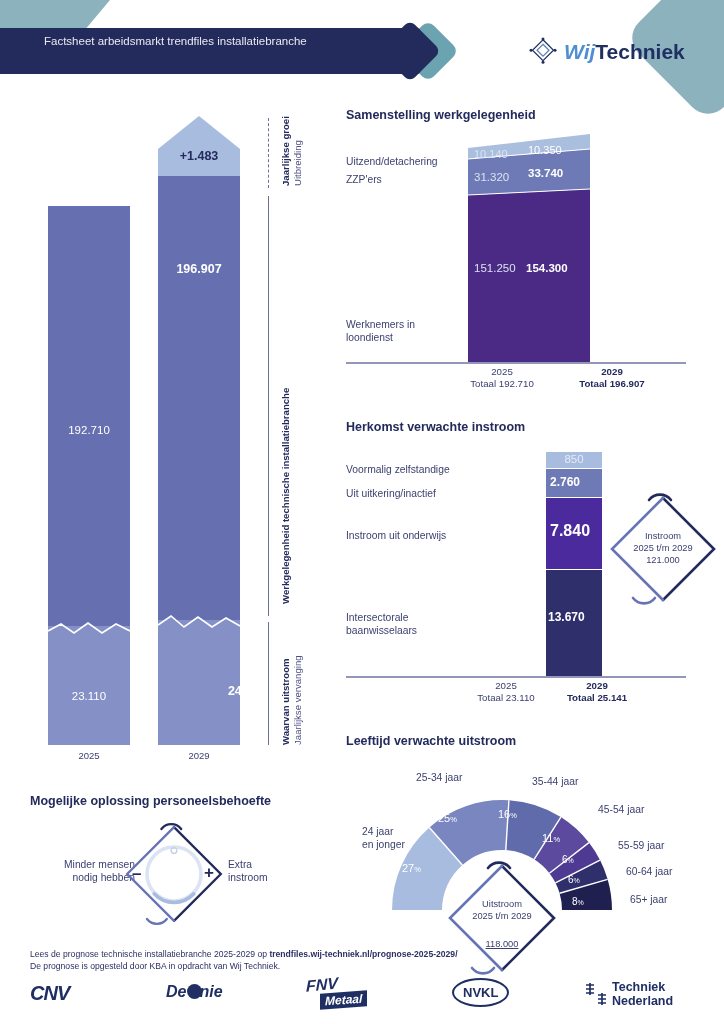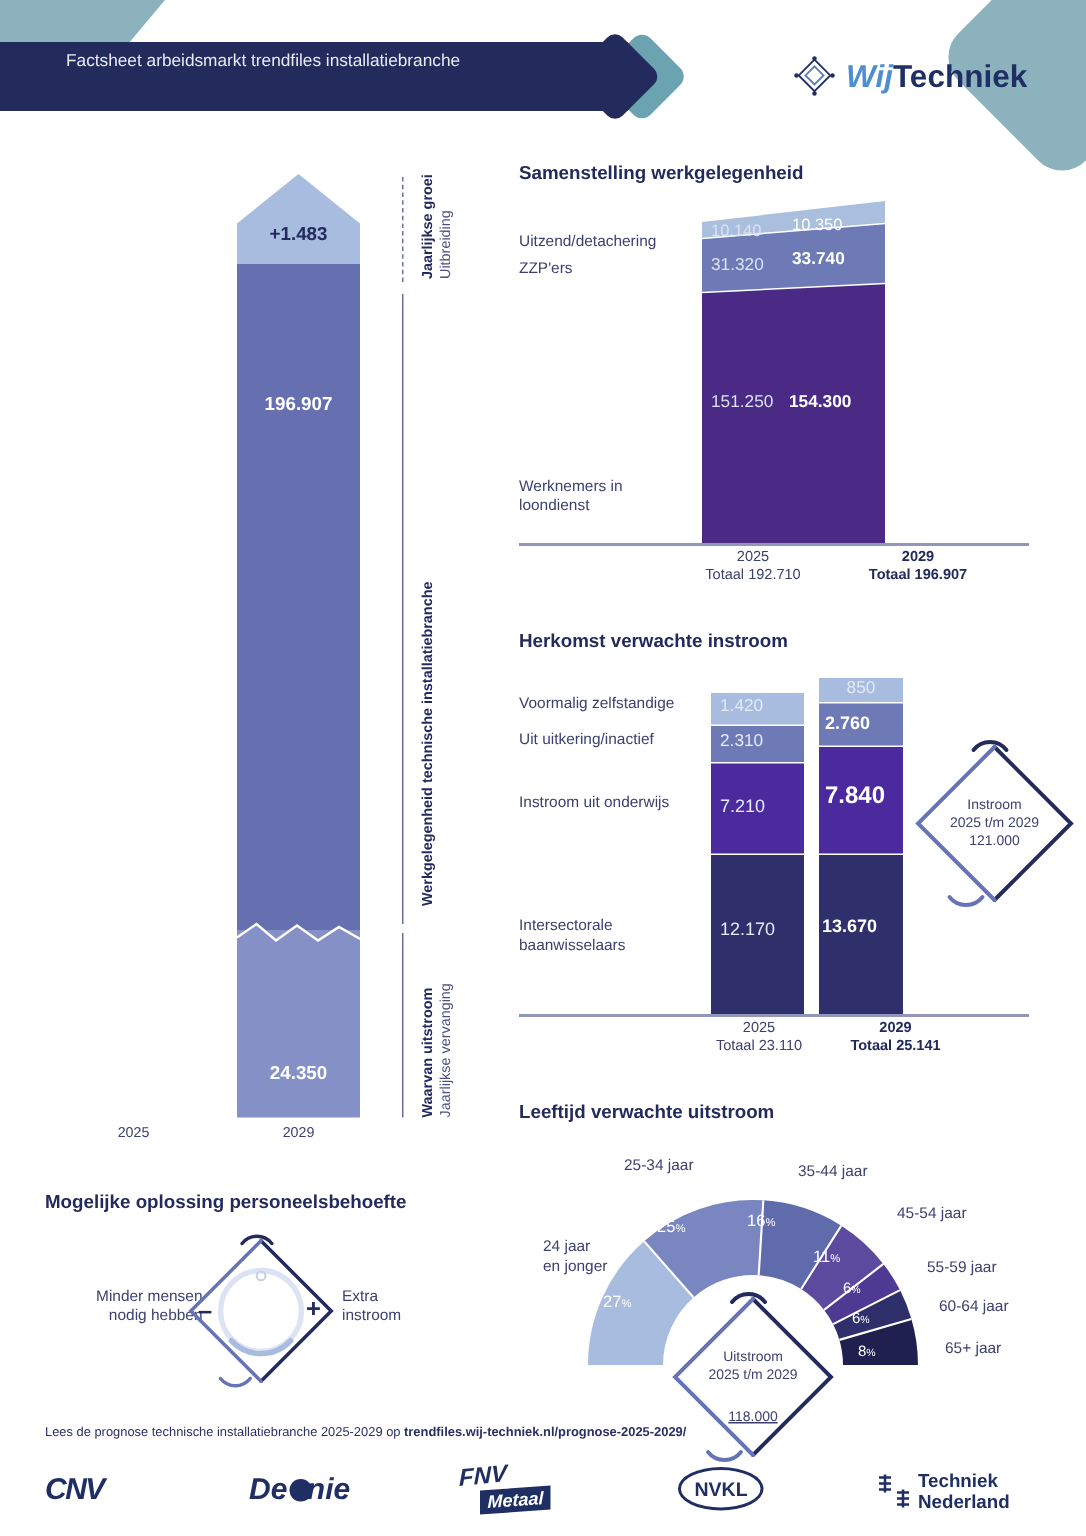--- a/index.html
+++ b/index.html
@@ -96,36 +96,46 @@
       <circle cx="4" cy="19" r="2" fill="#1f2f63"></circle>
     </svg>
     <div class="logo-txt">
       <span class="logo-wij">Wij</span><span class="logo-tech">Techniek</span>
     </div>
   </div>
 </div>
 
 <div id="left-chart">
 
+  <div class="lbar" style="left:48px;top:102px;width:82px;height:539px;">
+    <div class="top" style="top:0;height:432px;"></div>
+    <div class="bot" style="top:420px;height:119px;"></div>
+    <svg class="zig" style="top:414px;">
+      <polygon points="0,11 13,4 26,13 40,3 54,13 68,4 82,11 82,18 0,18" fill="#8490c6"></polygon>
+      <polyline points="0,11 13,4 26,13 40,3 54,13 68,4 82,11" fill="none" stroke="#ffffff" stroke-width="1.6"></polyline>
+    </svg>
+    <div class="barnum" style="top:218px;">192.710</div>
+    <div class="barnum" style="top:484px;">23.110</div>
+  </div>
   <div class="xlab" style="left:48px;top:646px;width:82px;">2025</div>
 
   <div class="lbar" style="left:158px;top:12px;width:82px;height:629px;">
     <svg style="position:absolute;left:0;top:0;width:82px;height:60px;">
       <polygon points="41,0 82,33 82,60 0,60 0,33" fill="#a8bcdf"></polygon>
     </svg>
     <div class="top" style="top:33px;height:27px;background:#a8bcdf;"></div>
     <div class="top" style="top:60px;height:464px;"></div>
     <div class="bot" style="top:504px;height:125px;"></div>
     <svg class="zig" style="top:498px;">
       <polygon points="0,11 13,2 26,13 40,3 54,13 68,4 82,12 82,18 0,18" fill="#8490c6"></polygon>
       <polyline points="0,11 13,2 26,13 40,3 54,13 68,4 82,12" fill="none" stroke="#ffffff" stroke-width="1.6"></polyline>
     </svg>
     <div class="barnum b" style="top:33px;color:#232a5c;font-size:12.5px;">+1.483</div>
     <div class="barnum b" style="top:146px;font-size:12.5px;">196.907</div>
-    <div class="barnum b" style="top:592px;font-size:12.5px;">24.350</div>
+    <div class="barnum b" style="top:568px;font-size:12.5px;padding-left:48px;">24.350</div>
   </div>
   <div class="xlab" style="left:158px;top:646px;width:82px;">2029</div>
 
   <div class="axis-dash" style="left:268px;top:14px;height:70px;"></div>
   <div class="axis-v" style="left:268px;top:92px;height:420px;"></div>
   <div class="axis-v" style="left:268px;top:518px;height:123px;"></div>
 
   <div class="vlab" style="left:280px;top:82px;">
     <b>Jaarlijkse groei</b>
   </div>
@@ -178,30 +188,20 @@
   </div>
   <div class="tot" style="left:196px;top:258px;width:140px;">
     <b>2029</b><br>
     <b>Totaal 196.907</b>
   </div>
 </div>
 
 <div class="abs" style="left:346px;top:420px;width:378px;height:290px;">
   <div class="sec-title" style="position:absolute;left:0;top:0;">Herkomst verwachte instroom</div>
 
-  <div class="abs" style="left:128px;top:42px;width:62px;height:214px;">
-    <div class="seg" style="top:0;height:21px;background:#a8bcdf;"></div>
-    <div class="seg" style="top:22px;height:24px;background:#6d7ab5;"></div>
-    <div class="seg" style="top:47px;height:60px;background:#4b2a9e;"></div>
-    <div class="seg" style="top:108px;height:106px;background:#2e2f6b;"></div>
-    <div class="abs" style="left:6px;top:3px;font-size:11.5px;color:#e4eaf6;">1.420</div>
-    <div class="abs" style="left:6px;top:26px;font-size:11.5px;color:#e4eaf6;">2.310</div>
-    <div class="abs" style="left:6px;top:68px;font-size:12px;color:#e4eaf6;">7.210</div>
-    <div class="abs" style="left:6px;top:150px;font-size:12px;color:#e4eaf6;">12.170</div>
-  </div>
 
   <div class="abs" style="left:200px;top:32px;width:56px;height:224px;">
     <div class="seg" style="top:0;height:16px;background:#a8bcdf;"></div>
     <div class="seg" style="top:17px;height:28px;background:#6d7ab5;"></div>
     <div class="seg" style="top:46px;height:71px;background:#4b2a9e;"></div>
     <div class="seg" style="top:118px;height:106px;background:#2e2f6b;"></div>
     <div class="abs" style="left:0;top:1px;width:56px;text-align:center;font-size:11.5px;color:#e4eaf6;">850</div>
     <div class="abs" style="left:4px;top:23px;font-size:12px;color:#ffffff;font-weight:bold;">2.760</div>
     <div class="abs" style="left:4px;top:70px;font-size:16px;color:#ffffff;font-weight:bold;">7.840</div>
     <div class="abs" style="left:2px;top:158px;font-size:12px;color:#ffffff;font-weight:bold;">13.670</div>
@@ -332,26 +332,27 @@
     </svg>
     <div class="abs" style="left:12px;top:44px;font-size:17px;font-weight:bold;color:#232a5c;">–</div>
     <div class="abs" style="left:84px;top:43px;font-size:17px;font-weight:bold;color:#232a5c;">+</div>
   </div>
 </div>
 
 <div class="foot" style="left:30px;top:948px;width:620px;">
   <div>
     <span>Lees de prognose technische installatiebranche 2025-2029 op </span><b>trendfiles.wij-techniek.nl/prognose-2025-2029/</b>
   </div>
+  <div>De prognose is opgesteld door KBA in opdracht van Wij Techniek.</div>
 </div>
 
 <div class="logo-row">
   <div class="plogo" style="left:30px;top:14px;font-size:20px;font-style:italic;letter-spacing:-1px;">CNV</div>
 
-  <div class="plogo" style="left:166px;top:14px;font-size:20px;font-style:italic;">
+  <div class="plogo" style="left:166px;top:14px;font-size:16px;font-style:italic;">
     <span>De</span><span style="display:inline-block;width:15px;height:15px;border-radius:50%;background:#1f2f63;position:relative;top:2px;margin:0 -3px 0 1px;"></span><span>nie</span>
   </div>
 
   <div class="plogo" style="left:306px;top:8px;">
     <span style="display:inline-block;font-size:16px;font-style:italic;transform:skewY(-6deg);">FNV</span>
     <span style="display:block;font-size:12px;font-style:italic;background:#1f2f63;color:#fff;padding:1px 5px;transform:skewY(-4deg);margin-top:-2px;margin-left:14px;">Metaal</span>
   </div>
 
   <div class="plogo" style="left:452px;top:10px;">
     <span style="display:inline-block;border:2.5px solid #1f2f63;border-radius:50%;padding:5px 9px;font-size:13px;">NVKL</span>

